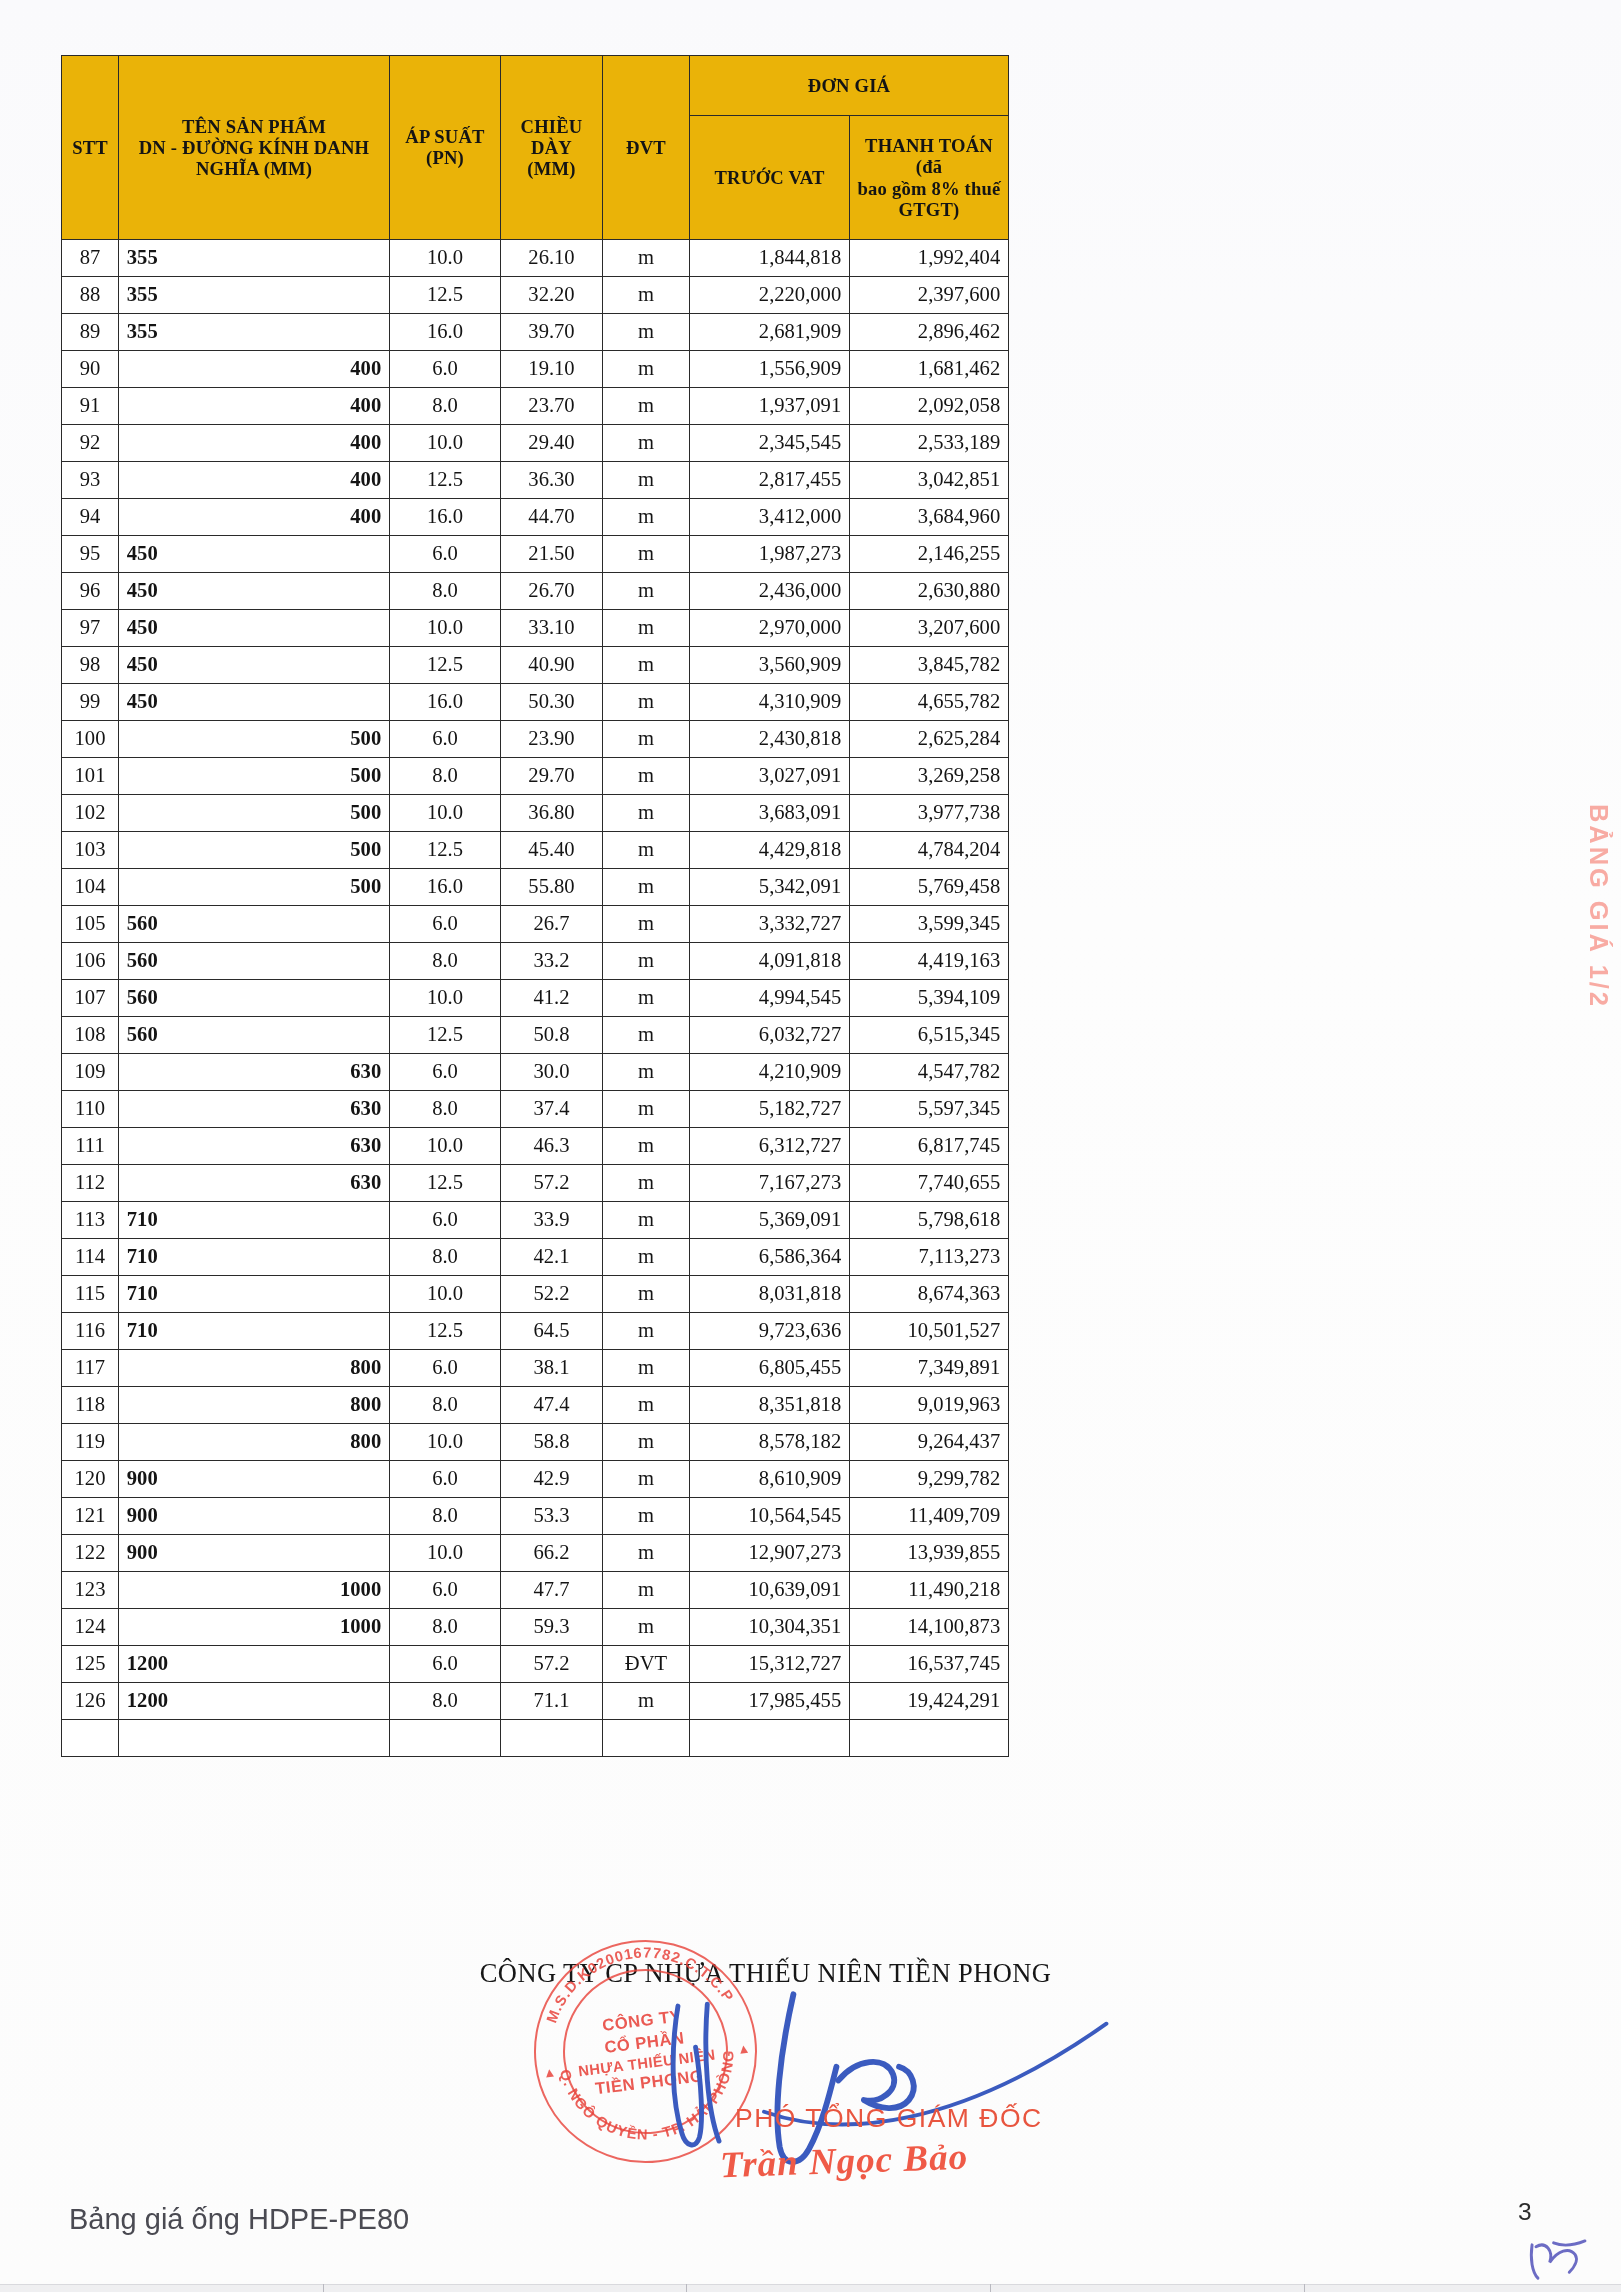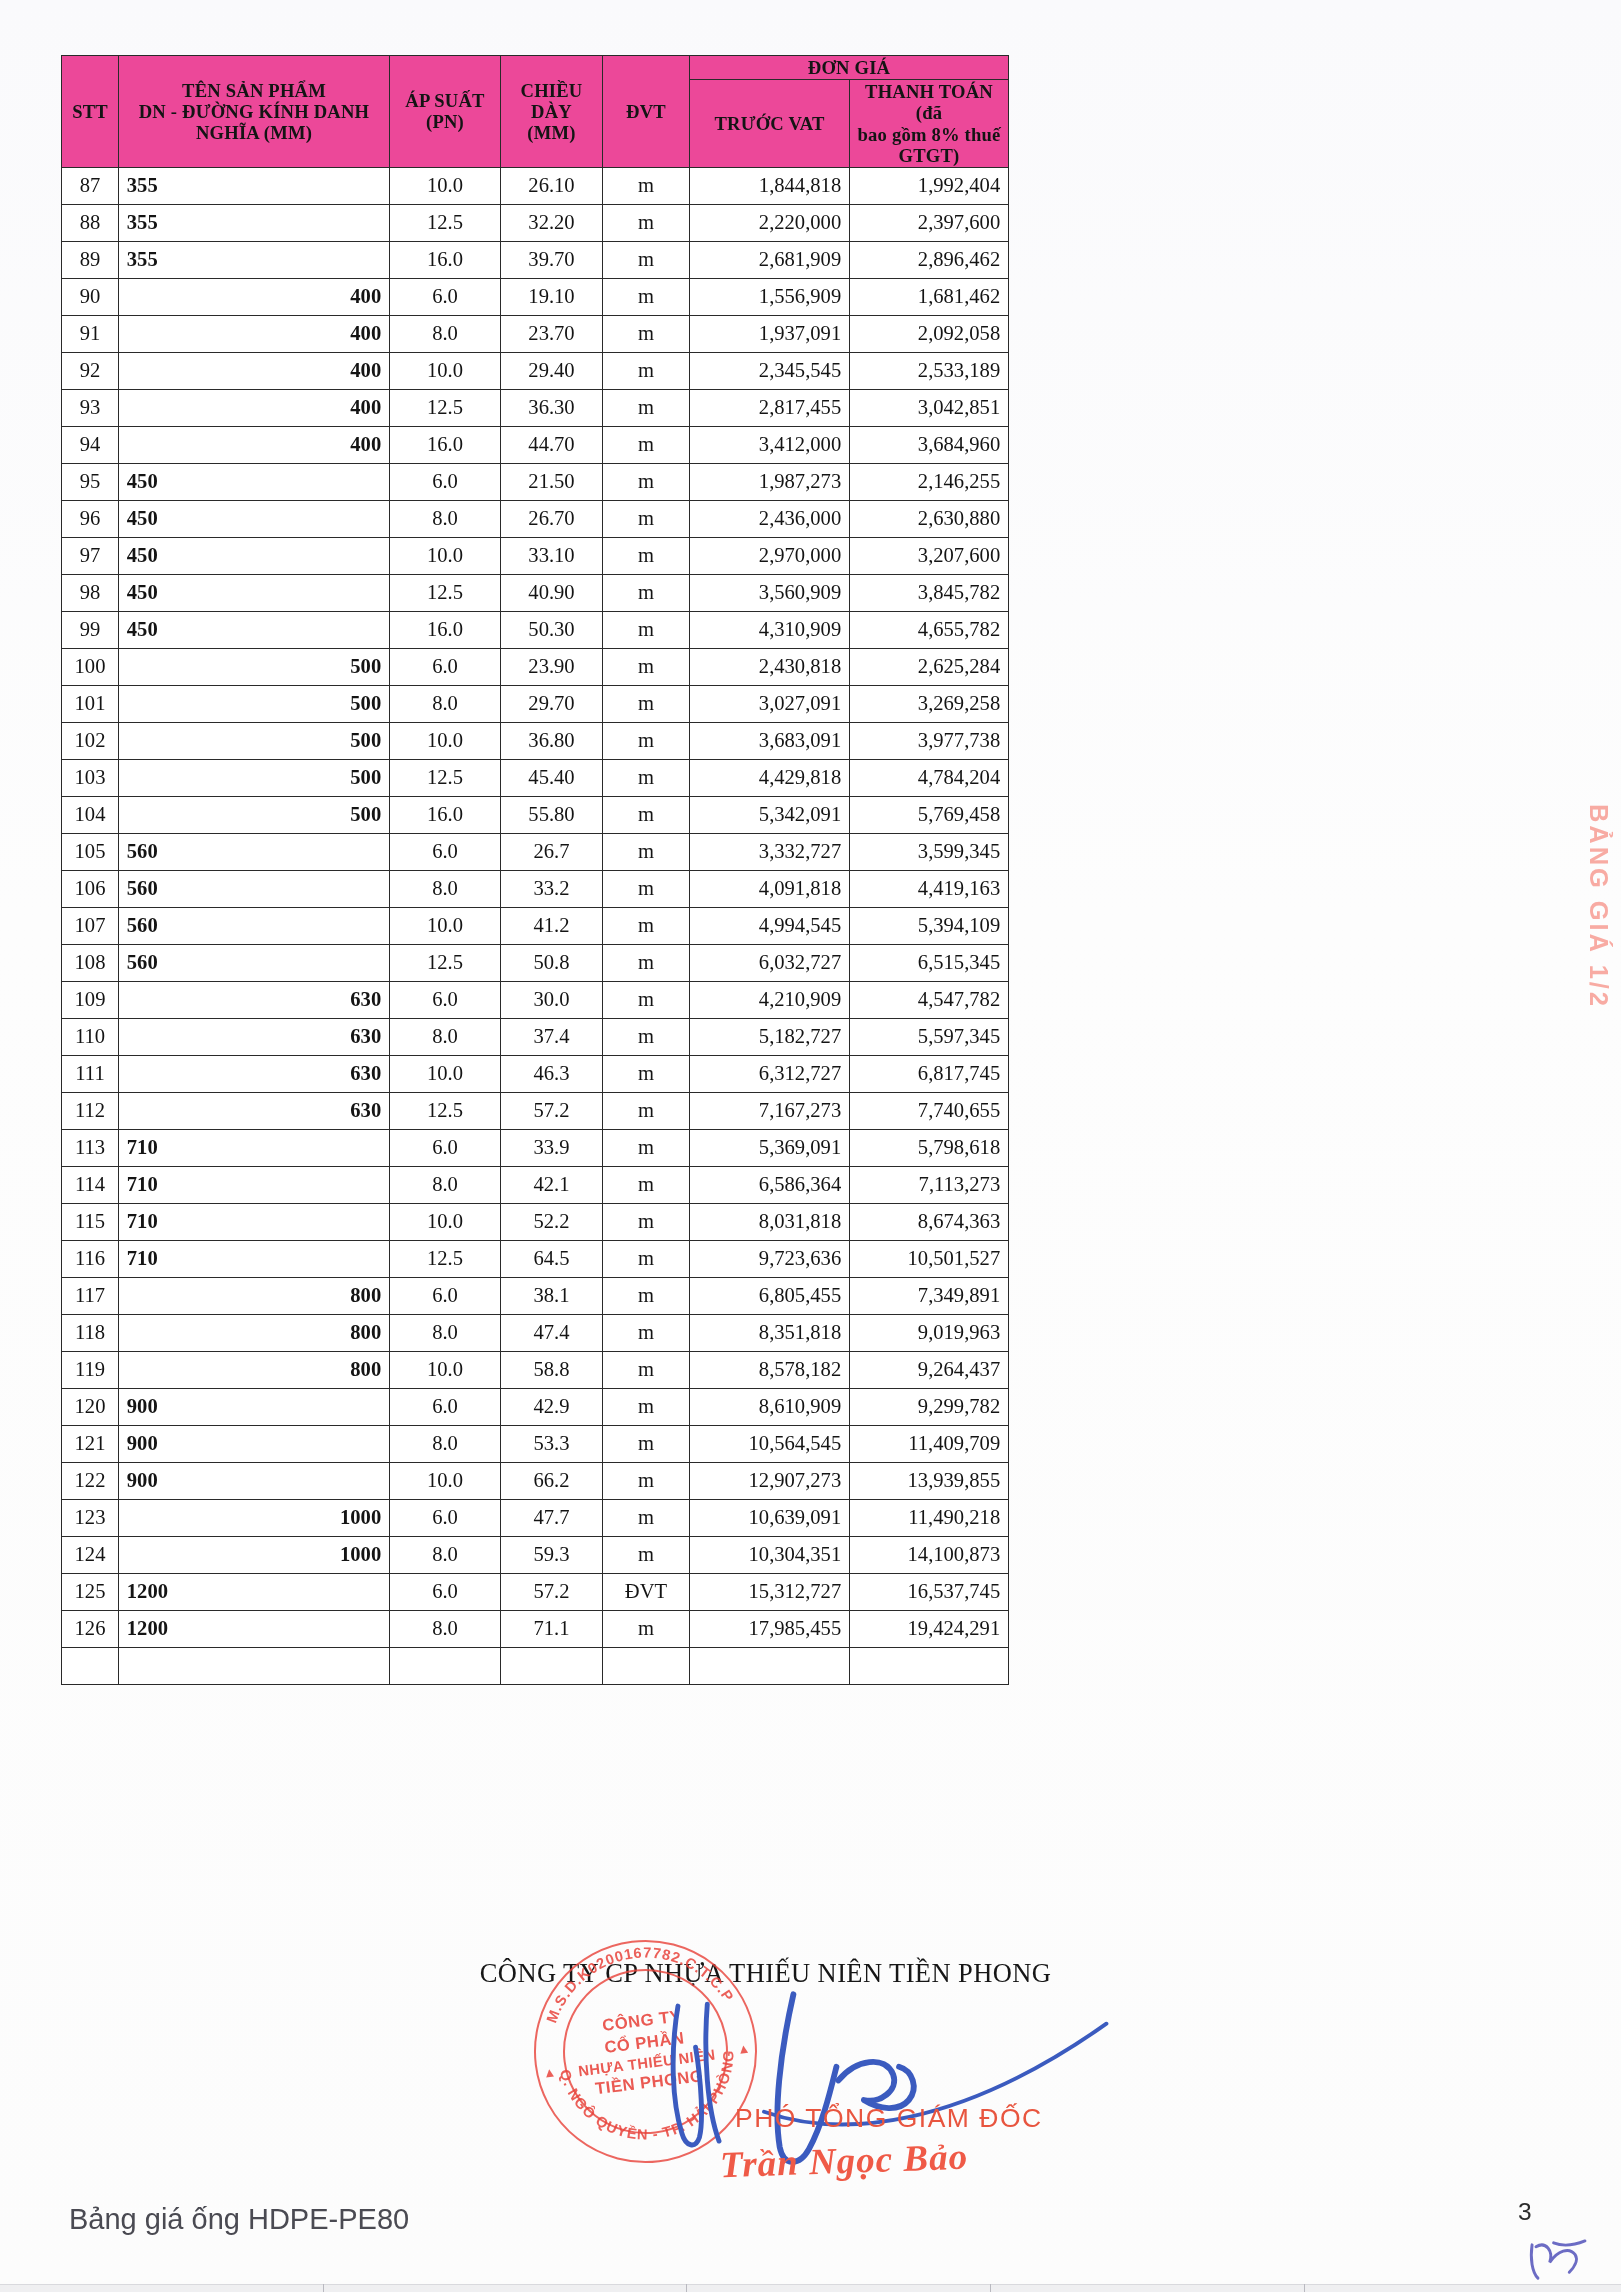--- a/index.html
+++ b/index.html
@@ -40,26 +40,26 @@
     width: 946px;
     table-layout: fixed;
   }
   table.pricelist th,
   table.pricelist td {
     border: 1px solid #2a2a2a;
     font-family: "Liberation Serif", serif;
     color: #141414;
   }
   table.pricelist thead th {
-    background: #ec4899;
+    background: #eab308;
     font-weight: bold;
     font-size: 18.6px;
     line-height: 1.14;
     text-align: center;
-    padding: 1px 2px;
+    padding: 19px 2px;
     letter-spacing: 0.2px;
   }
   thead th.thin {
     font-size: 17px;
     font-weight: bold;
   }
   thead th.tt-note {
     font-size: 16.7px;
     font-weight: bold;
     line-height: 1.12;

